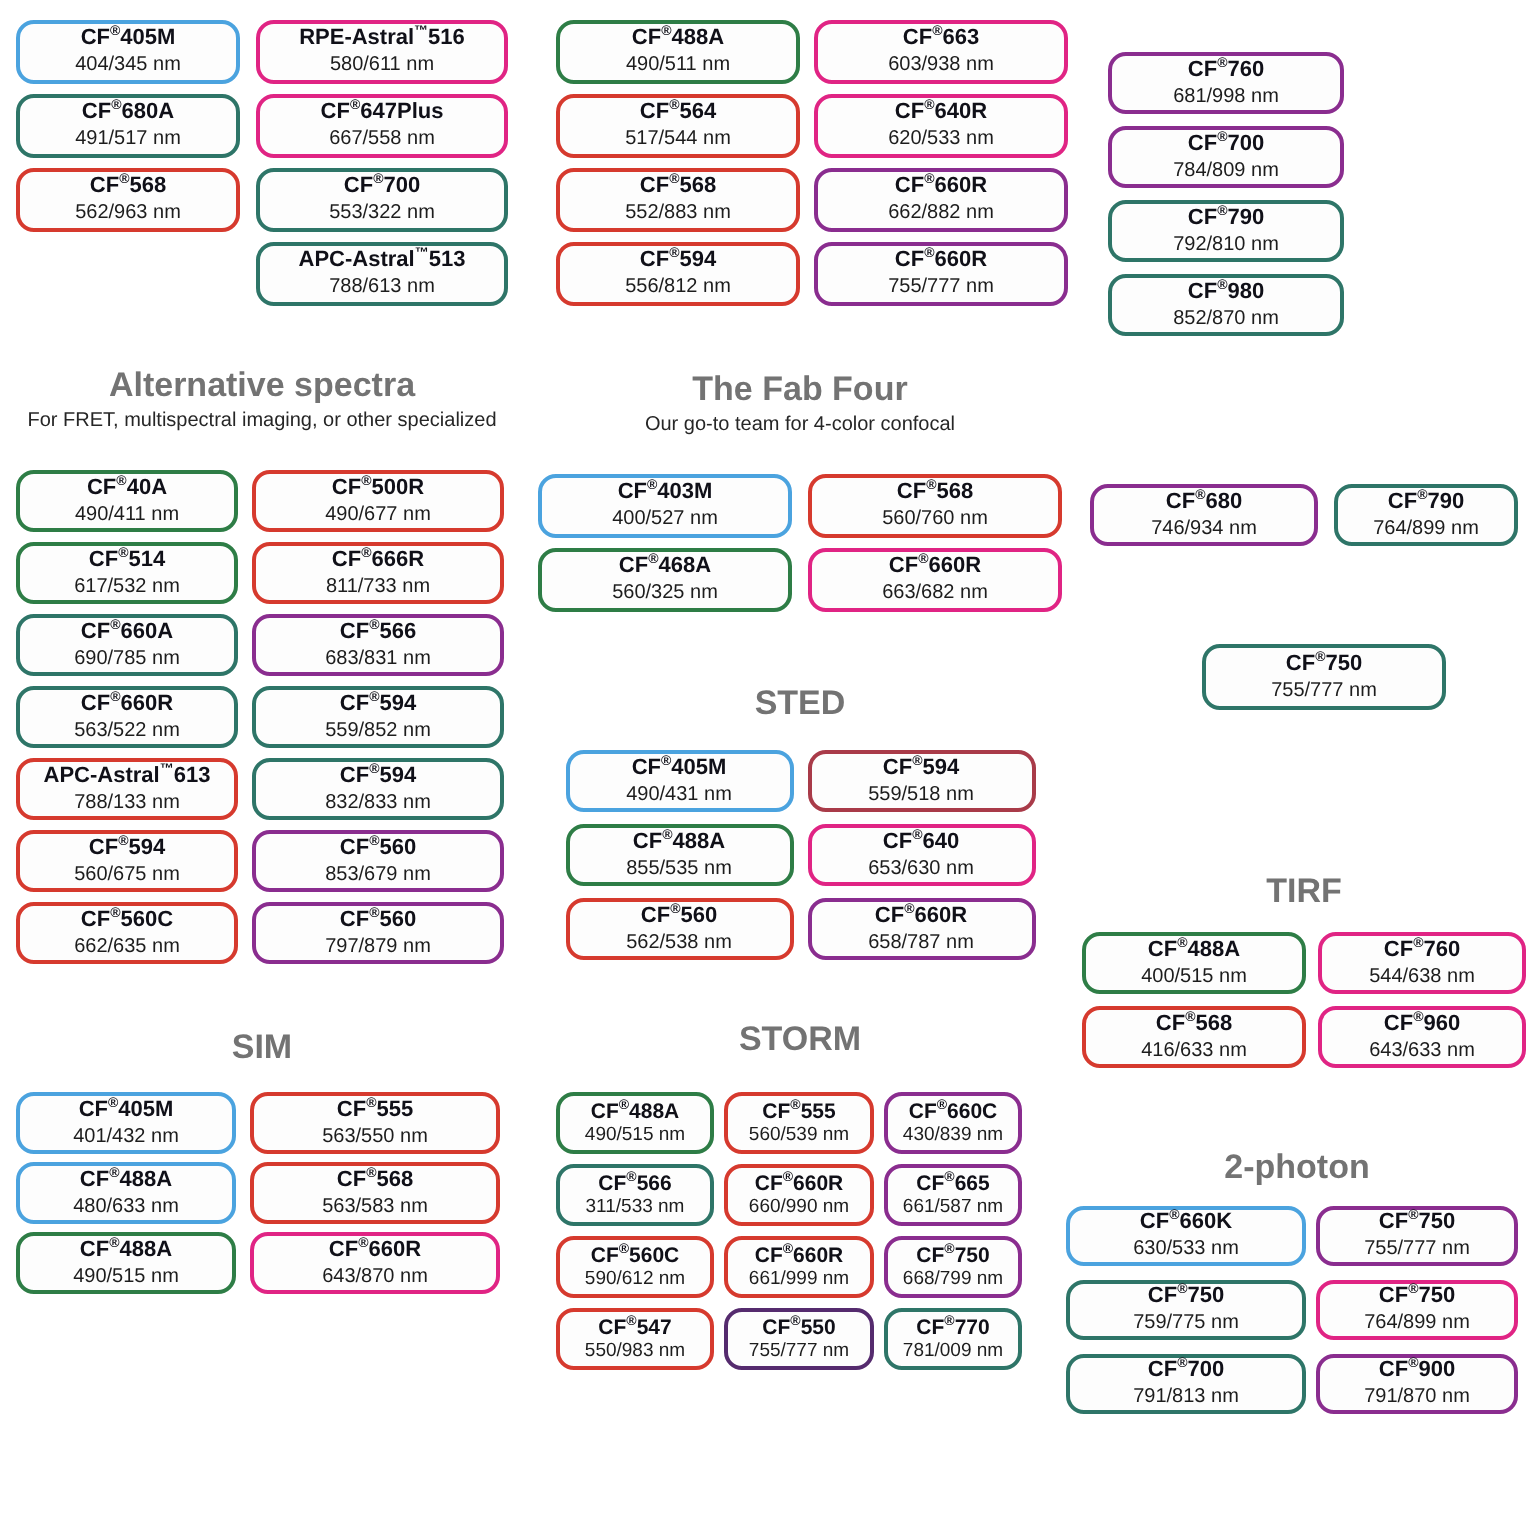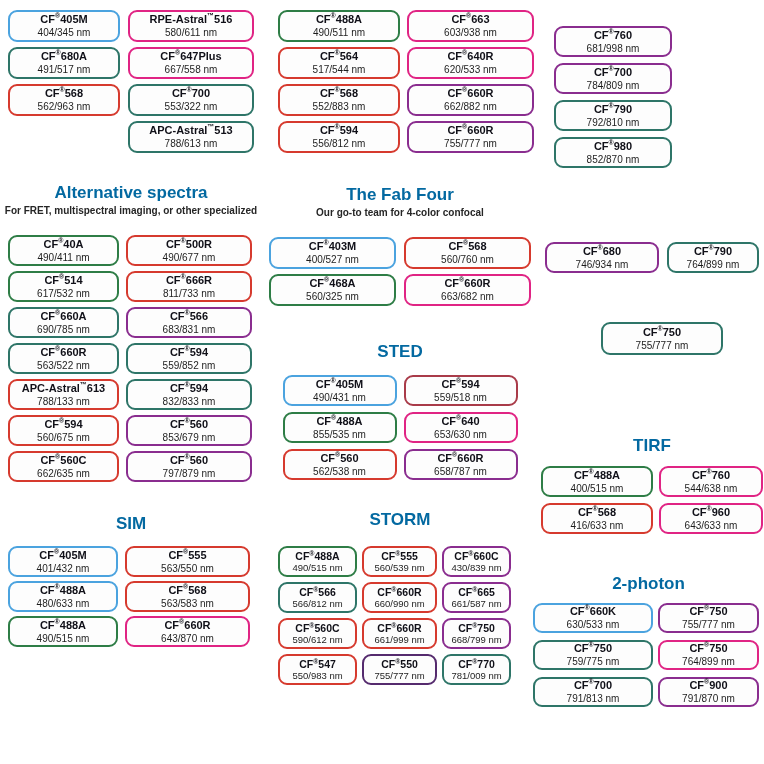--- a/index.html
+++ b/index.html
@@ -1,20 +1,20 @@
 <!DOCTYPE html>
 <html><head>
 <meta charset="utf-8">
 <style>
   html,body{margin:0;padding:0;background:#ffffff;}
   body{font-family:"Liberation Sans", sans-serif;}
   .canvas{position:relative;width:764px;height:764px;background:#ffffff;overflow:hidden;}
   .group{position:absolute;}
-  .group h2{margin:0;font-size:17px;line-height:1.18;font-weight:bold;color:#0369a1;text-align:center;}
-  .group .sub{margin:2px 0 0;font-size:10px;line-height:1.2;color:#262626;text-align:center;font-weight:bold;}
+  .group h2{margin:0;font-size:17px;line-height:1.18;font-weight:bold;color:#737373;text-align:center;}
+  .group .sub{margin:2px 0 0;font-size:10px;line-height:1.2;color:#262626;text-align:center;}
   .cols{display:flex;gap:8px;align-items:flex-start;}
   .col{display:flex;flex-direction:column;gap:5px;}
   .pill{background:#fdfdfd;border:2px solid #555;border-radius:9px;box-sizing:border-box;
         display:flex;flex-direction:column;justify-content:center;align-items:center;text-align:center;}
   .pill-name{font-weight:bold;font-size:11px;line-height:1.25;color:#101018;white-space:nowrap;}
   .pill-name sup{font-size:7px;line-height:0;}
   .pill-range{font-size:10px;line-height:1.15;color:#1d1d1d;white-space:nowrap;}
 
   #g-top-left{left:8px;top:10px;}
   #g-top-left .col-0 .pill{width:112px;height:32px;}
@@ -404,21 +404,21 @@
   <section class="group" id="storm">
     <h2>STORM</h2>
     <div class="cols">
         <div class="col col-0">
           <div class="pill" style="border-color: rgb(46, 125, 70);">
             <div class="pill-name">CF<sup>®</sup>488A</div>
             <div class="pill-range">490/515 nm</div>
           </div>
           <div class="pill" style="border-color: rgb(46, 117, 104);">
             <div class="pill-name">CF<sup>®</sup>566</div>
-            <div class="pill-range">566/812 nm</div>
+            <div class="pill-range">311/533 nm</div>
           </div>
           <div class="pill" style="border-color: rgb(214, 58, 46);">
             <div class="pill-name">CF<sup>®</sup>560C</div>
             <div class="pill-range">590/612 nm</div>
           </div>
           <div class="pill" style="border-color: rgb(214, 58, 46);">
             <div class="pill-name">CF<sup>®</sup>547</div>
             <div class="pill-range">550/983 nm</div>
           </div>
         </div>

